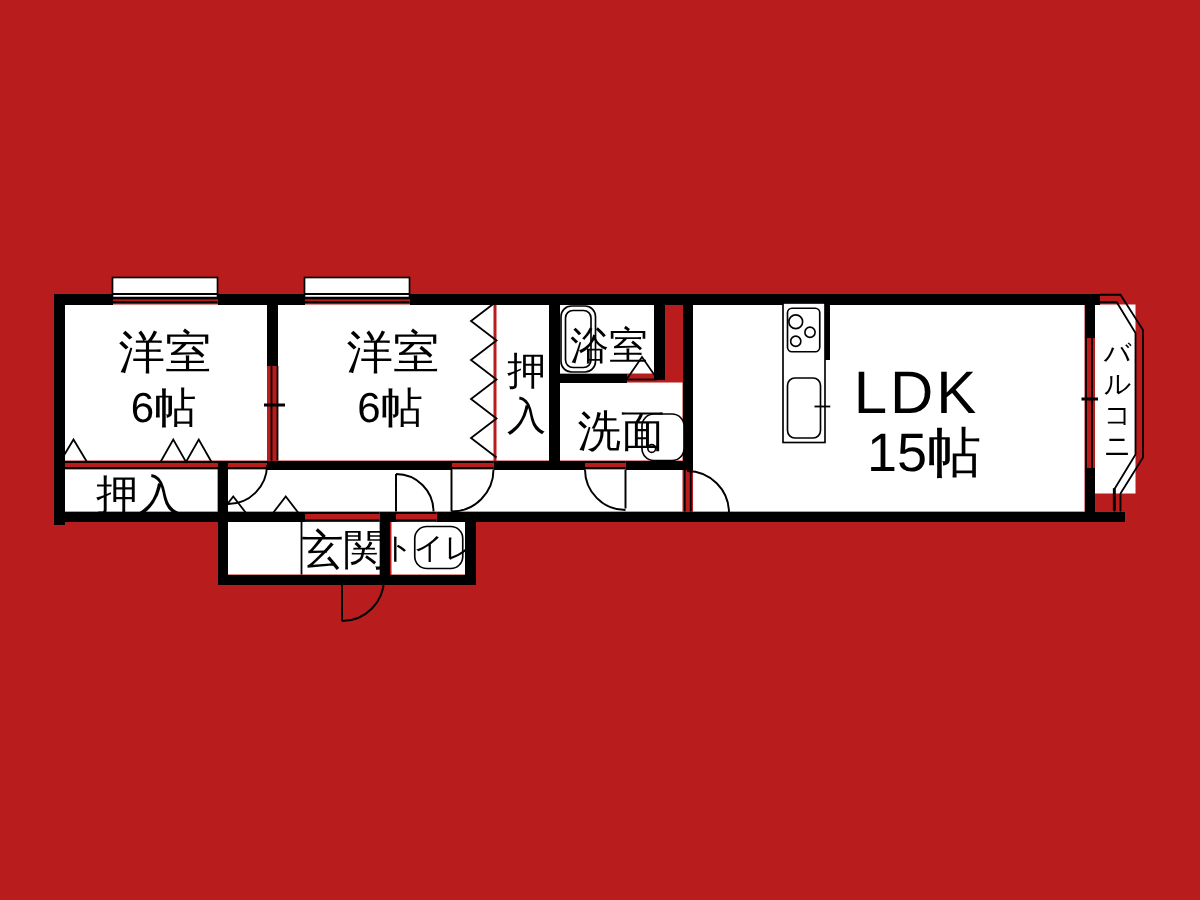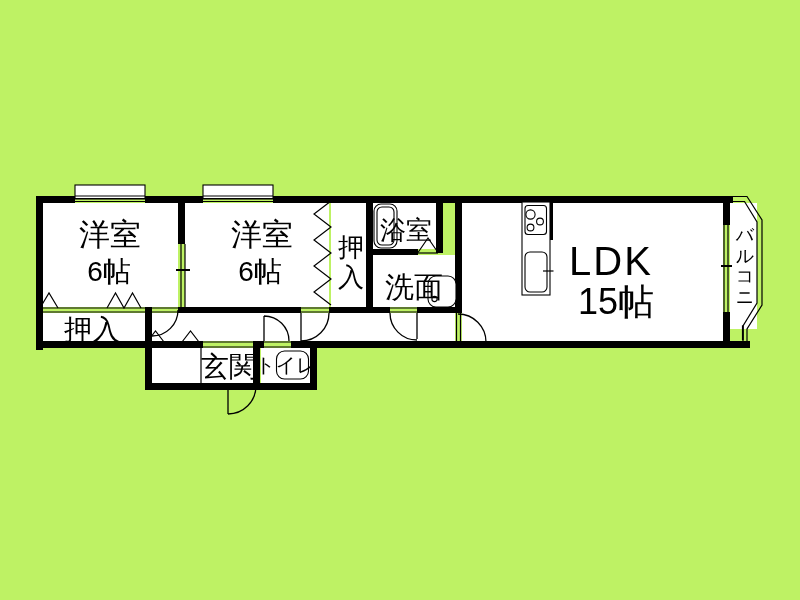--- a/index.html
+++ b/index.html
@@ -1,16 +1,16 @@
 <!DOCTYPE html>
 <html><head>
 <meta charset="utf-8">
 <style>
   html,body{margin:0;padding:0;background:#ffffff;}
-  .canvas{width:800px;height:600px;background:#bef264;position:relative;margin:0;
+  .canvas{width:800px;height:600px;background:#b91c1c;position:relative;margin:0;
           font-family:"Liberation Sans", sans-serif;text-align:center;}
   svg text{fill:#000;font-family:"Liberation Sans", sans-serif;font-weight:500;}
   .wall{fill:#000;stroke:none;}
   .thin{stroke:#000;stroke-width:1.2;fill:none;}
   .thin2{stroke:#000;stroke-width:2;fill:none;}
   .door{stroke:#000;stroke-width:1.3;fill:none;}
   .fix{stroke:#000;stroke-width:1.1;fill:#fff;}
   .room{fill:#fff;stroke:none;}
 </style>
 </head>

